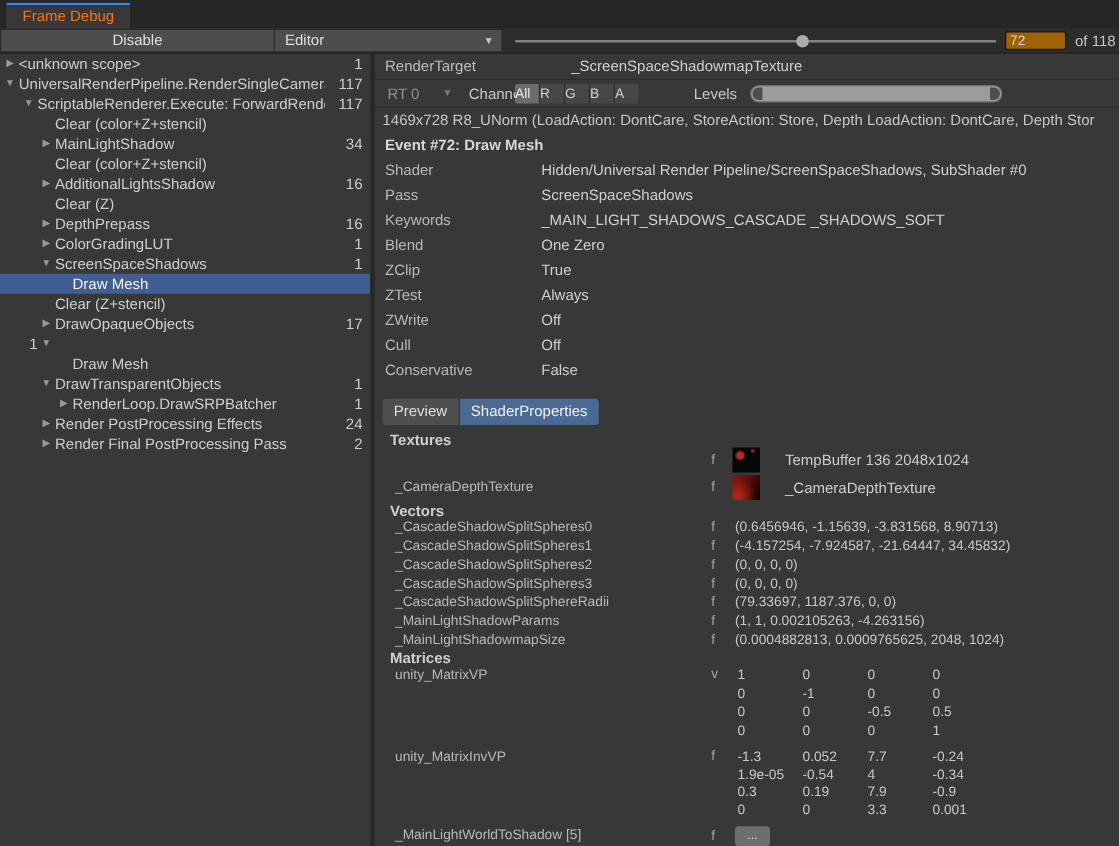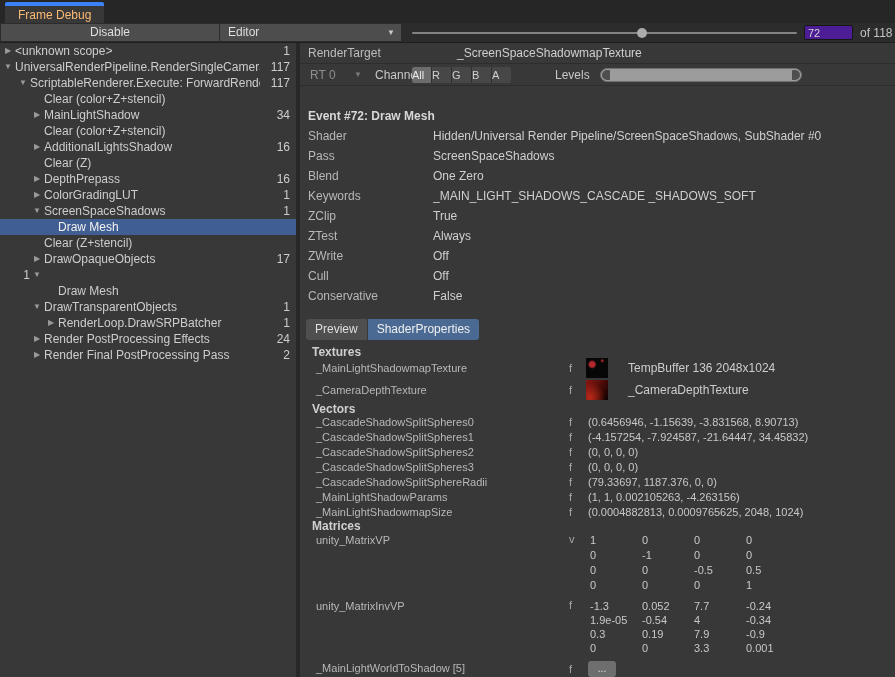--- a/index.html
+++ b/index.html
@@ -4,31 +4,31 @@
 <style>
   html,body{margin:0;padding:0;}
   body{
     width:895px;height:677px;position:relative;overflow:hidden;
     background:#383838;color:#C8C8C8;
     font-family:"Liberation Sans",sans-serif;font-size:12px;
   }
   
   .tabbar{position:absolute;left:0;top:0;width:895px;height:23px;background:#262626;}
   .doc-tab{position:absolute;left:5px;top:2px;height:19px;padding:0 13px;background:#383838;
-    border-top:4px solid #3b82f6;border-radius:2px 2px 0 0;line-height:18px;color:#fdba74;}
+    border-top:2px solid #3b82f6;border-radius:2px 2px 0 0;line-height:18px;color:#f97316;}
   
   .toolbar{position:absolute;left:0;top:23px;width:895px;height:20px;background:#2C2C2C;
     border-bottom:1px solid #1E1E1E;box-sizing:border-box;}
   .tb-btn{position:absolute;top:1px;height:17px;background:#4D4D4D;color:#DFDFDF;line-height:17px;cursor:default;}
   #disable-btn{left:1px;width:218px;text-align:center;}
   #editor-dd{left:220px;width:181px;padding-left:8px;box-sizing:border-box;}
   .dd-arrow{position:absolute;right:6px;top:0;font-size:8px;color:#C8C8C8;line-height:17px;}
   .ev-track{position:absolute;left:412px;top:9px;width:385px;height:2px;background:#828282;border-radius:1px;}
   .ev-thumb{position:absolute;top:-4px;width:10px;height:10px;border-radius:50%;background:#ABABAB;}
-  #event-input{position:absolute;left:804px;top:2px;width:41px;height:13px;background:#4c1d95;
+  #event-input{position:absolute;left:804px;top:2px;width:41px;height:13px;background:#a16207;
     border:1px solid #161616;border-radius:2px;color:#D4D4D4;font-size:11px;padding:0 3px;
     font-family:"Liberation Sans",sans-serif;}
   .of-label{position:absolute;left:860px;top:0;line-height:20px;color:#C4C4C4;}
   
   .left-panel{position:absolute;left:0;top:43px;width:296px;height:634px;background:#383838;overflow:hidden;}
   .tree-row{display:flex;height:16px;line-height:16px;position:relative;color:#CDCDCD;white-space:nowrap;}
   .tree-row.selected{background:#405E91;color:#F2F2F2;}
   .tree-arrow{position:absolute;top:0;width:12px;text-align:center;font-size:8px;color:#9A9A9A;line-height:16px;}
   .tree-label{flex:1 1 auto;overflow:hidden;}
   .tree-count{flex:none;width:30px;text-align:right;padding-right:6px;}
@@ -238,39 +238,40 @@
         <div class="ch-btn">B</div>
         <div class="ch-btn">A</div>
       </div>
     <span class="levels-label">Levels</span>
     <div class="levels-slider">
       <div class="lv-handle lv-min"></div>
       <div class="lv-handle lv-max"></div>
     </div>
   </div>
 
+  <div class="rp-info">1469x728 R8_UNorm (LoadAction: DontCare, StoreAction: Store, Depth LoadAction: DontCare, Depth Stor</div>
 
   <div class="ev-title">Event #72: Draw Mesh</div>
 
   <div class="props" id="props">
       <div class="prop-row">
         <span class="prop-label">Shader</span>
         <span class="prop-value">Hidden/Universal Render Pipeline/ScreenSpaceShadows, SubShader #0</span>
       </div>
       <div class="prop-row">
         <span class="prop-label">Pass</span>
         <span class="prop-value">ScreenSpaceShadows</span>
       </div>
       <div class="prop-row">
+        <span class="prop-label">Keywords</span>
+        <span class="prop-value">_MAIN_LIGHT_SHADOWS_CASCADE _SHADOWS_SOFT</span>
+      </div>
+      <div class="prop-row">
         <span class="prop-label">Blend</span>
         <span class="prop-value">One Zero</span>
-      </div>
-      <div class="prop-row">
-        <span class="prop-label">Keywords</span>
-        <span class="prop-value">_MAIN_LIGHT_SHADOWS_CASCADE _SHADOWS_SOFT</span>
       </div>
       <div class="prop-row">
         <span class="prop-label">ZClip</span>
         <span class="prop-value">True</span>
       </div>
       <div class="prop-row">
         <span class="prop-label">ZTest</span>
         <span class="prop-value">Always</span>
       </div>
       <div class="prop-row">
@@ -288,21 +289,20 @@
     </div>
 
   <div class="sp-tabs">
     <div class="sp-tab" id="tab-preview">Preview</div>
     <div class="sp-tab active" id="tab-shaderprops">ShaderProperties</div>
   </div>
 
   <div class="sec-header" id="textures-header">Textures</div>
   <div class="tex-rows" id="tex-rows">
       <div class="tex-row">
-        <span class="tex-name">_MainLightShadowmapTexture</span>
         <span class="flag">f</span>
         <div class="thumb shadowmap"></div>
         <span class="tex-value">TempBuffer 136 2048x1024</span>
       </div>
       <div class="tex-row">
         <span class="tex-name">_CameraDepthTexture</span>
         <span class="flag">f</span>
         <div class="thumb depth"></div>
         <span class="tex-value">_CameraDepthTexture</span>
       </div>

